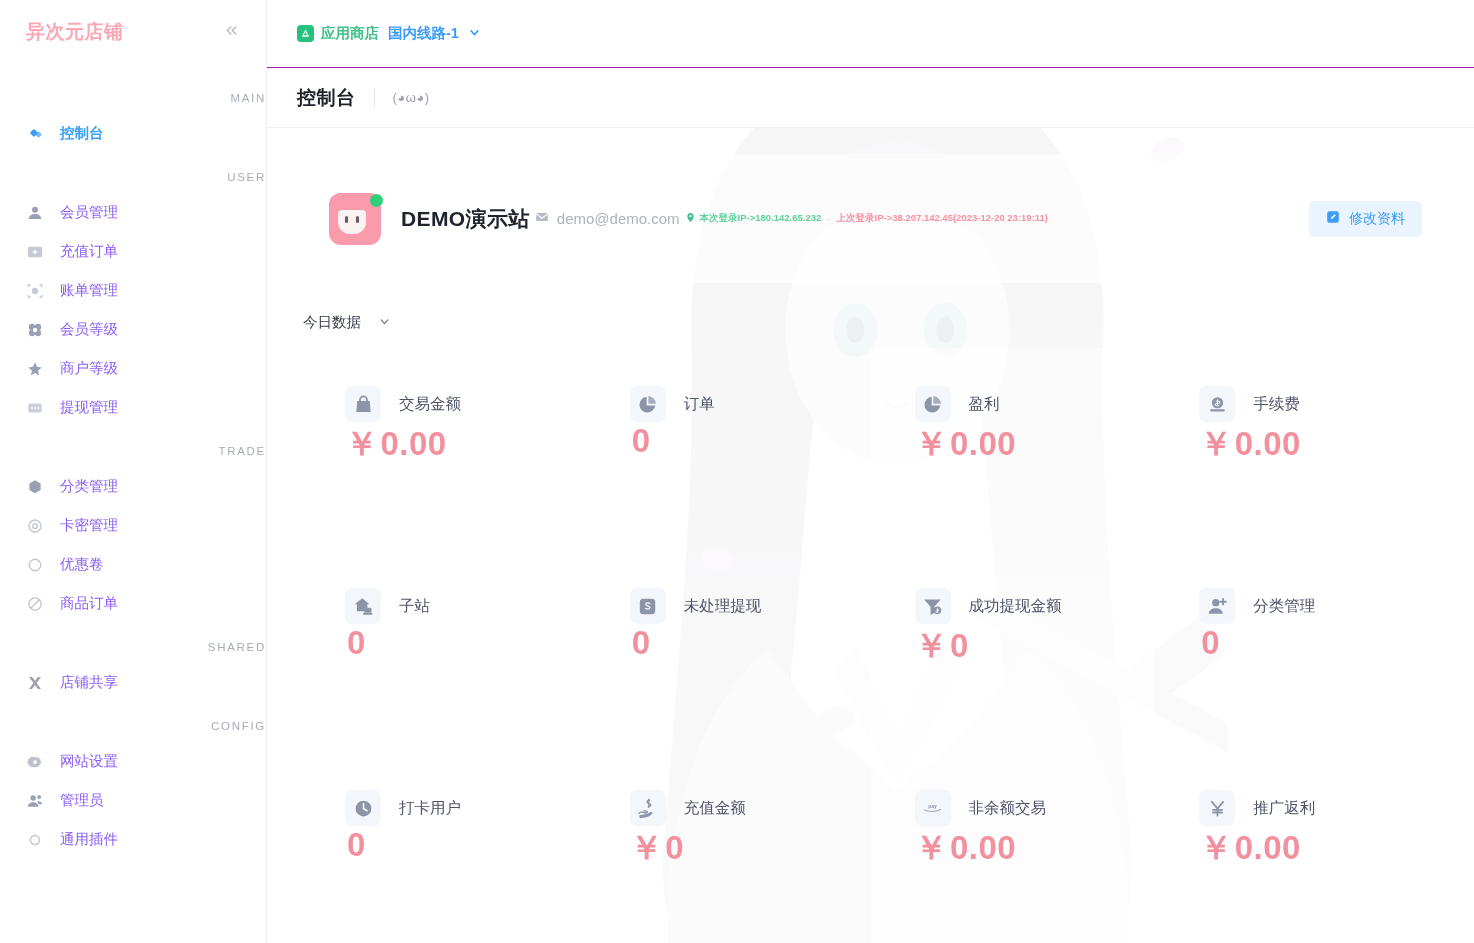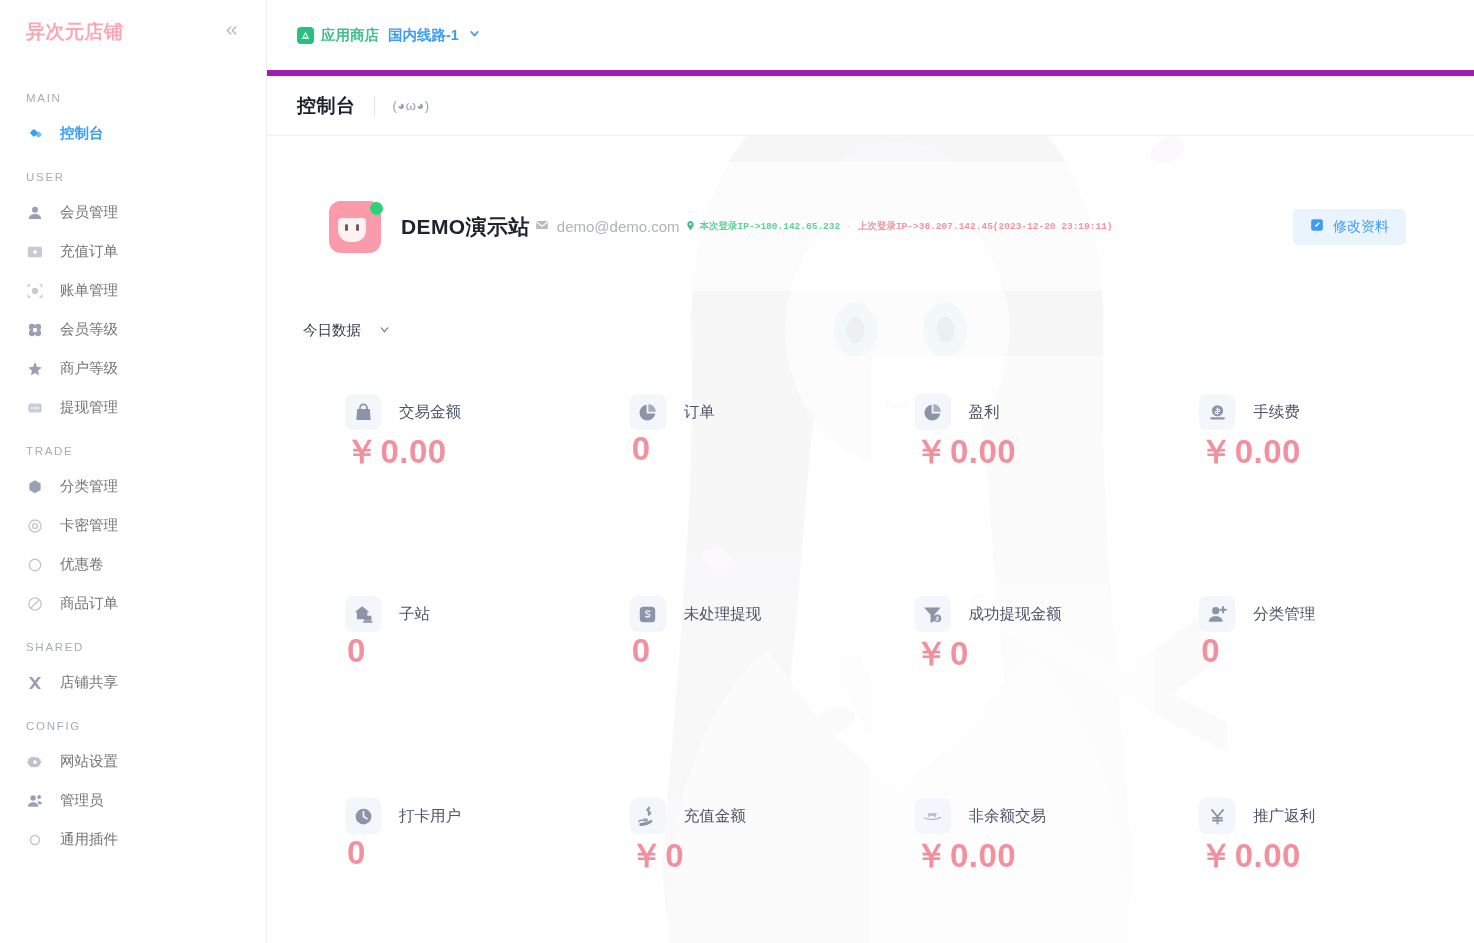--- a/index.html
+++ b/index.html
@@ -24,29 +24,29 @@
     padding: 0 22px 0 26px; justify-content: space-between;
   }
   .brand-title {
     font-size: 19px; font-weight: bold; color: #fba7b4;
     letter-spacing: .5px;
   }
   .collapse-btn {
     color: #b9bcc6; font-size: 17px; cursor: pointer;
     line-height: 1; padding: 4px;
   }
-  .nav { padding-top: 10px; }
+  .nav { padding-top: 10px; text-align: right; }
   .nav-group-title {
     font-size: 11.5px; color: #a8acb8; letter-spacing: 1.7px;
     padding: 18px 0 10px 26px; font-weight: 500;
   }
   .nav-item {
     display: flex; align-items: center; gap: 16px;
     height: 39px; padding: 0 26px; cursor: pointer;
-    font-size: 14.5px; color: #737373;
+    font-size: 14.5px; color: #8b5cf6;
   }
   .nav-item.active { color: #3aa0f5; font-weight: 600; }
   .nav-ico {
     width: 18px; height: 18px; flex: 0 0 18px;
     display: flex; align-items: center; justify-content: center;
     color: #9aa0b4;
   }
   .nav-item.active .nav-ico { color: #3aa0f5; }
   .nav-ico svg { width: 18px; height: 18px; display: block; }
 
@@ -56,22 +56,22 @@
     background: #ffffff; overflow: hidden;
   }
   
   .watermark {
     position: absolute; left: 50%; top: 30px;
     transform: translateX(-46%);
     width: 660px; height: 1020px;
     opacity: .085; pointer-events: none; z-index: 0;
   }
   .topbar {
-    height: 76px; display: flex; align-items: center;
-    padding: 0 30px; border-bottom: 6px solid #a21caf;
+    height: 68px; display: flex; align-items: center;
+    padding: 0 30px; border-bottom: 1px solid #a21caf;
     position: relative; z-index: 3; background: #fff;
   }
   .store-chip { display: flex; align-items: center; gap: 7px; font-size: 14.5px; cursor: pointer; }
   .store-badge {
     width: 17px; height: 17px; border-radius: 4px; background: #27c07f;
     display: flex; align-items: center; justify-content: center;
   }
   .store-badge svg { width: 11px; height: 11px; }
   .store-name { color: #3fc08a; font-weight: 600; }
   .route-name { color: #3d9cf6; font-weight: 600; margin-left: 2px; }
@@ -117,27 +117,27 @@
   .avatar .sidelock { position:absolute; right:6px; top:13px; width:8px; height:28px; background:#f99bab; border-radius:0 0 4px 4px;}
   .avatar .sidelock2 { position:absolute; left:2px; top:15px; width:8px; height:28px; background:#f99bab; border-radius:0 0 4px 4px;}
   .dot-online {
     position: absolute; right: -2px; top: 1px; width: 13px; height: 13px;
     border-radius: 50%; background: #2fd07a;
   }
   .pinfo { display: flex; flex-direction: row; gap: 5px; }
   .pname { font-size: 21px; font-weight: bold; color: #20242e; letter-spacing: .4px; }
   .pmail { display: flex; align-items: center; gap: 8px; font-size: 15px; color: #adb2be; }
   .pmail svg { width: 14px; height: 14px; color: #b6bbc6; }
-  .pip { display: flex; align-items: center; gap: 4px; font-size: 9.5px; font-family: Liberation Mono, monospace; }
+  .pip { display: flex; align-items: center; gap: 4px; font-size: 9.5px; }
   .pip svg { width: 11px; height: 11px; color: #3fc08a; flex:0 0 11px; }
   .ip-now { color: #5fcf9b; font-weight: 600; }
   .ip-sep { color: #c9cdd6; margin: 0 2px; }
   .ip-prev { color: #f7909f; font-weight: 600; }
   .edit-btn {
-    position: absolute; right: 34px; top: 50%; transform: translateY(-50%);
+    position: absolute; right: 18px; top: 50%; transform: translateY(-50%);
     background: #eaf4fe; color: #3d9cf6; border: none; border-radius: 5px;
     height: 36px; padding: 0 17px; font-size: 14px; cursor: pointer;
     display: flex; align-items: center; gap: 9px;
     font-family: "Liberation Sans", sans-serif;
   }
   .edit-btn svg { width: 14px; height: 14px; }
 
   
   .data-select {
     margin: 24px 0 10px 0; display: inline-flex; align-items: center; gap: 17px;

